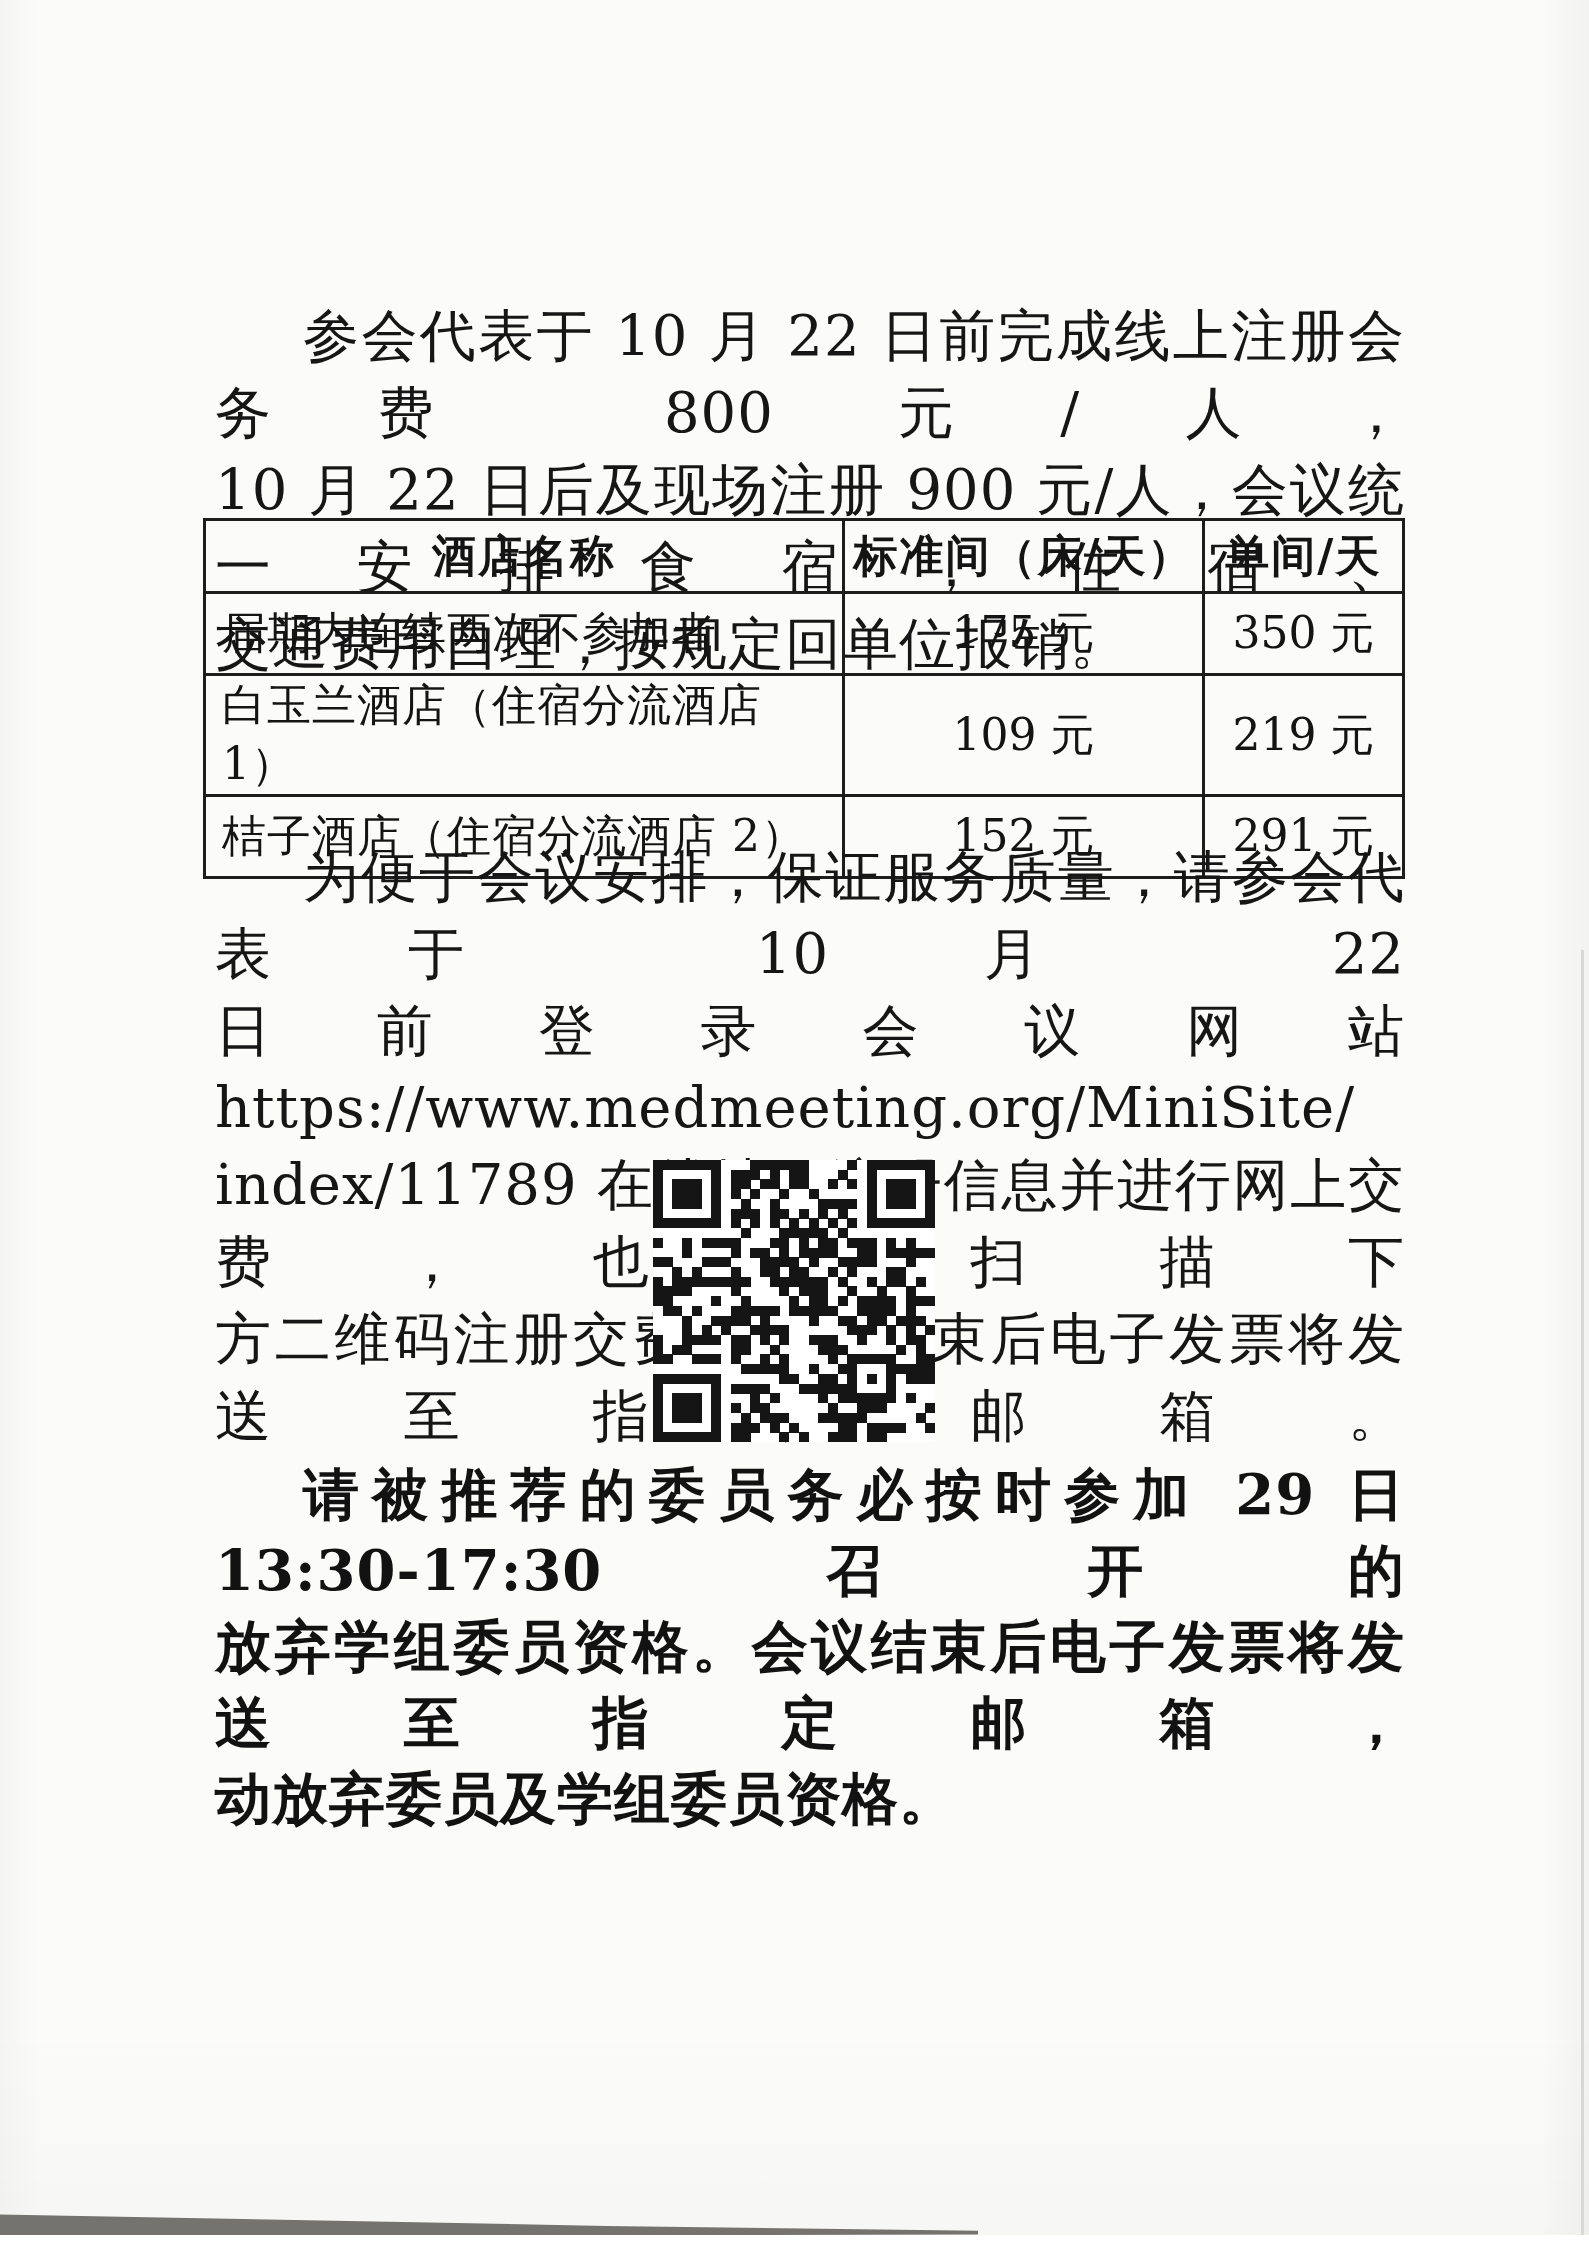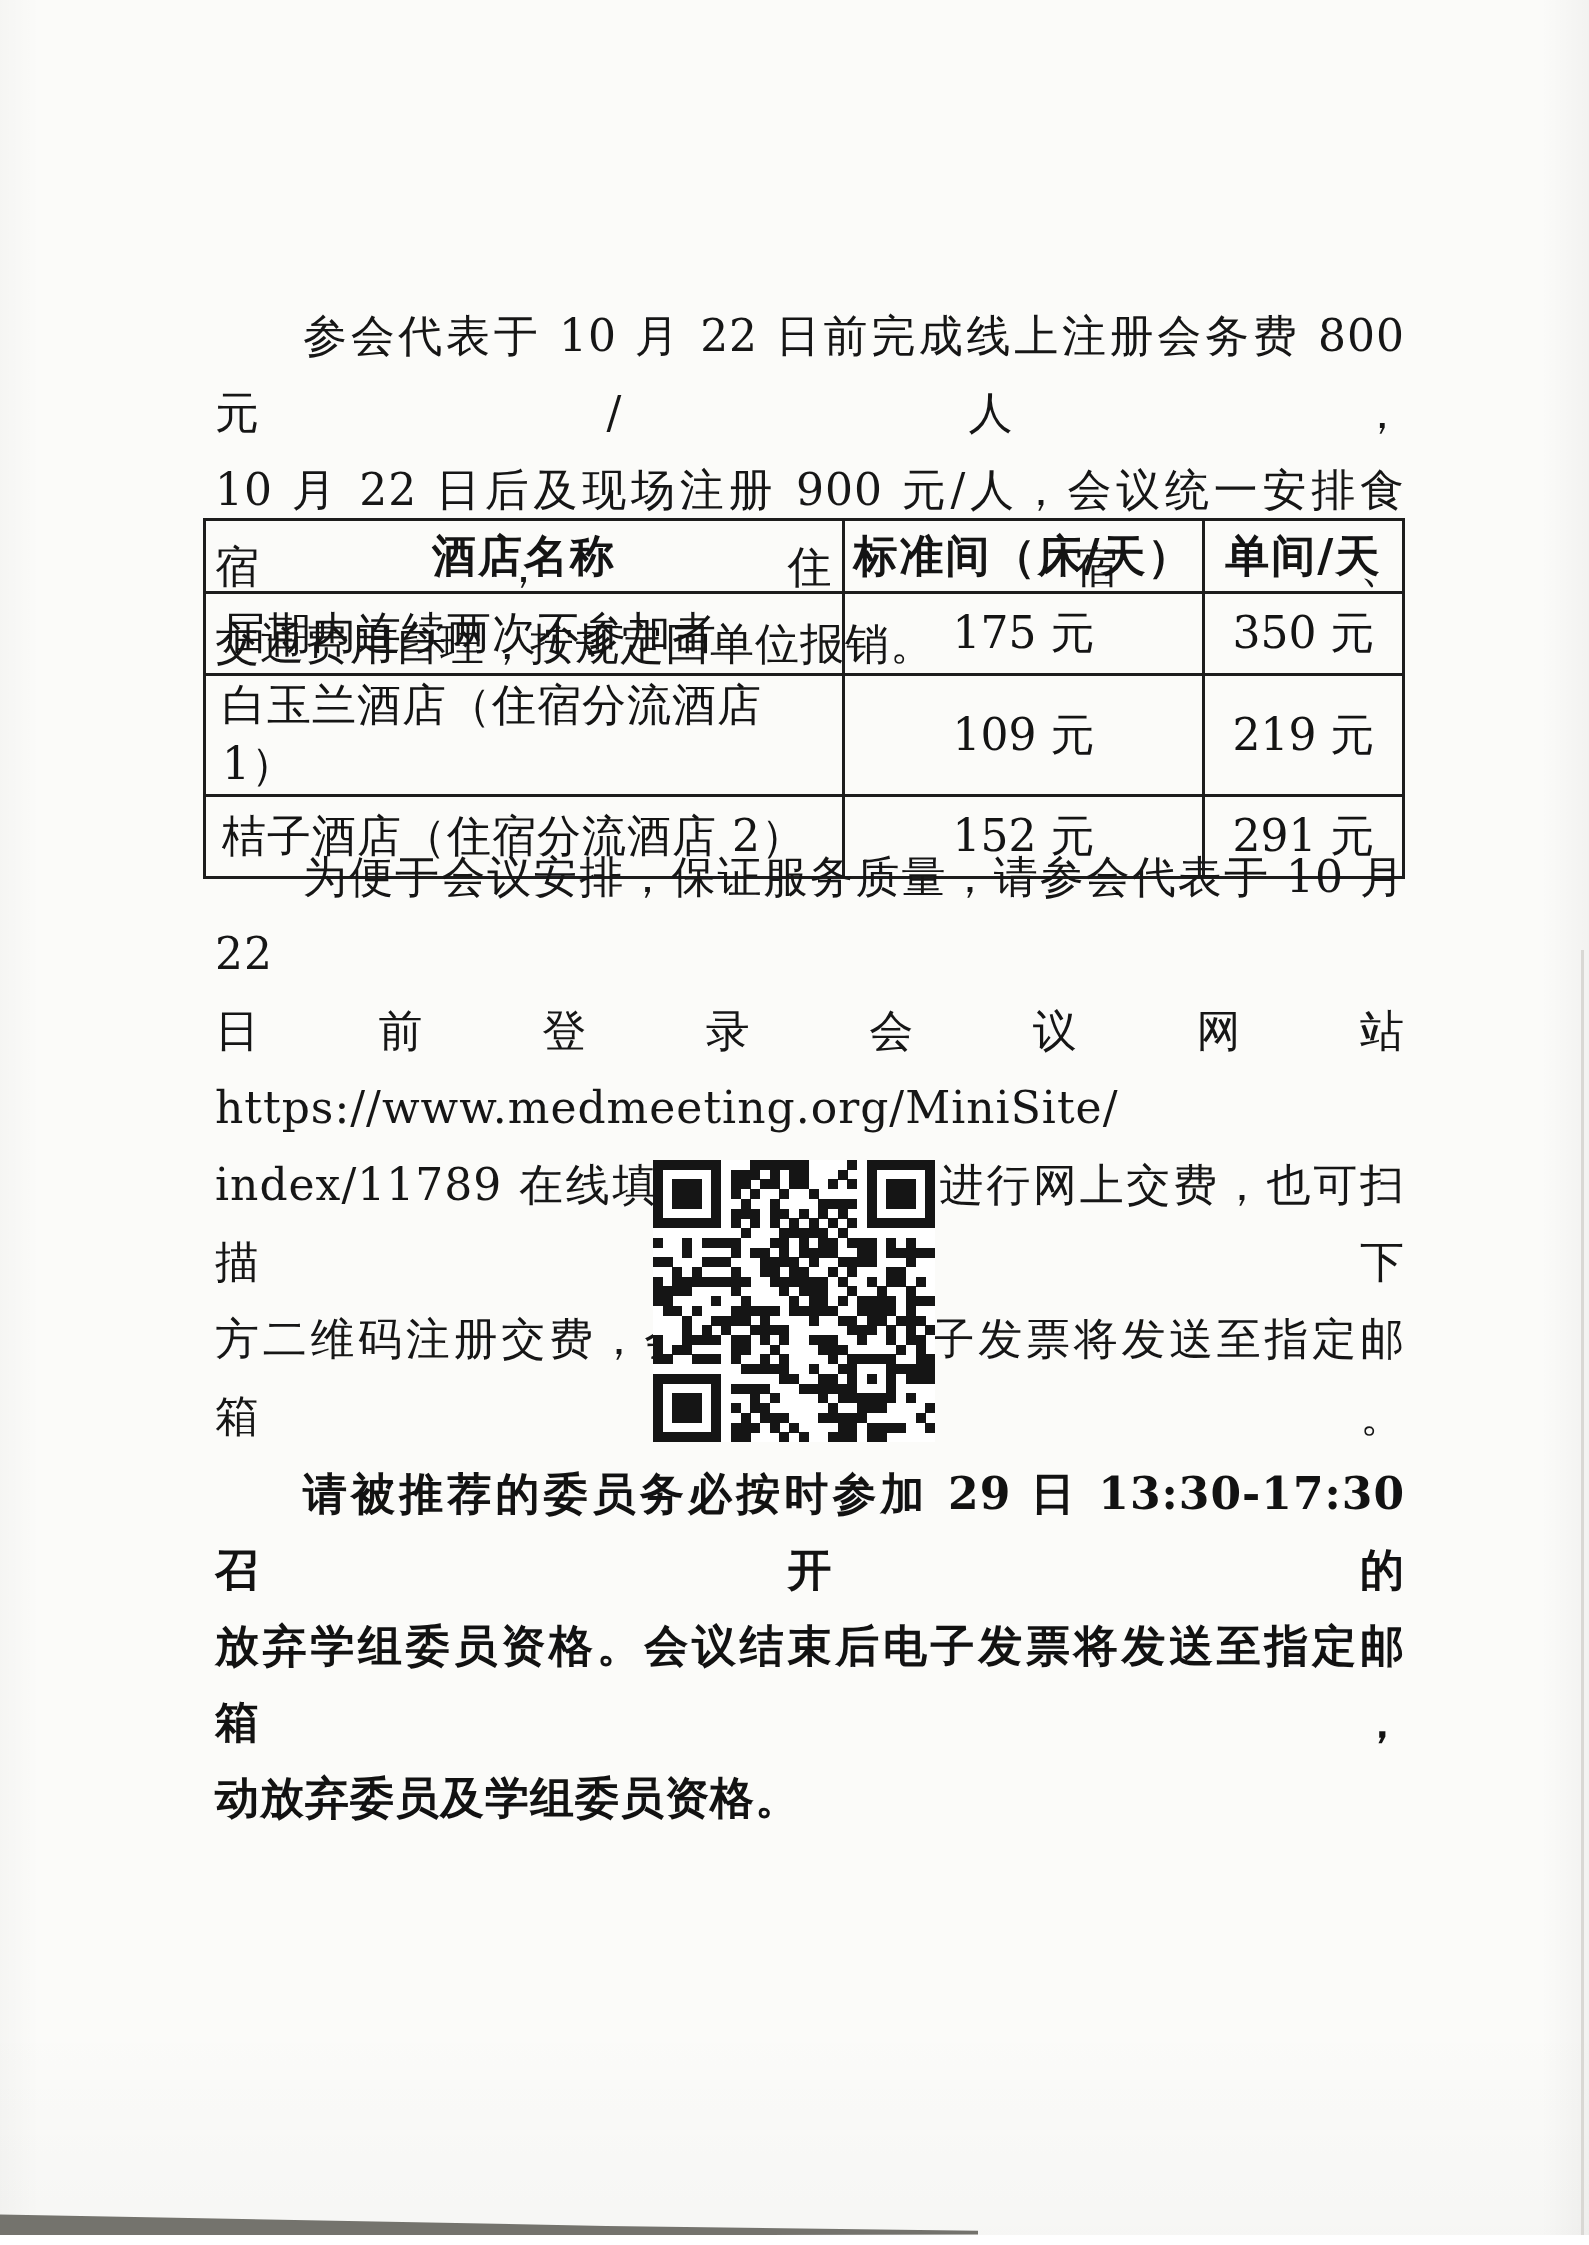--- a/index.html
+++ b/index.html
@@ -11,21 +11,21 @@
   }
   .page {
     position: absolute; inset: 0;
     background:
       linear-gradient(90deg, rgba(0,0,0,0.025), rgba(0,0,0,0) 2.5%, rgba(0,0,0,0) 97%, rgba(0,0,0,0.035)),
       linear-gradient(180deg, rgba(0,0,0,0) 90%, rgba(0,0,0,0.02)),
       #fbfbf9;
   }
   .para {
     position: absolute; left: 215px; width: 1190px;
-    font-size: 44px; line-height: 77px; color: #161616;
+    font-size: 56px; line-height: 77px; color: #161616;
     letter-spacing: 1px;
   }
   .para .jline { text-align: justify; text-align-last: justify; }
   .para .lline { text-align: left; text-align-last: left; }
   .indent { text-indent: 88px; }
   .para-fee { top: 297px; }
   .para-reg { top: 838px; }
   .para-com { top: 1456px; font-weight: 700; line-height: 76px; color: #121212; }
 
   table.hotel {

